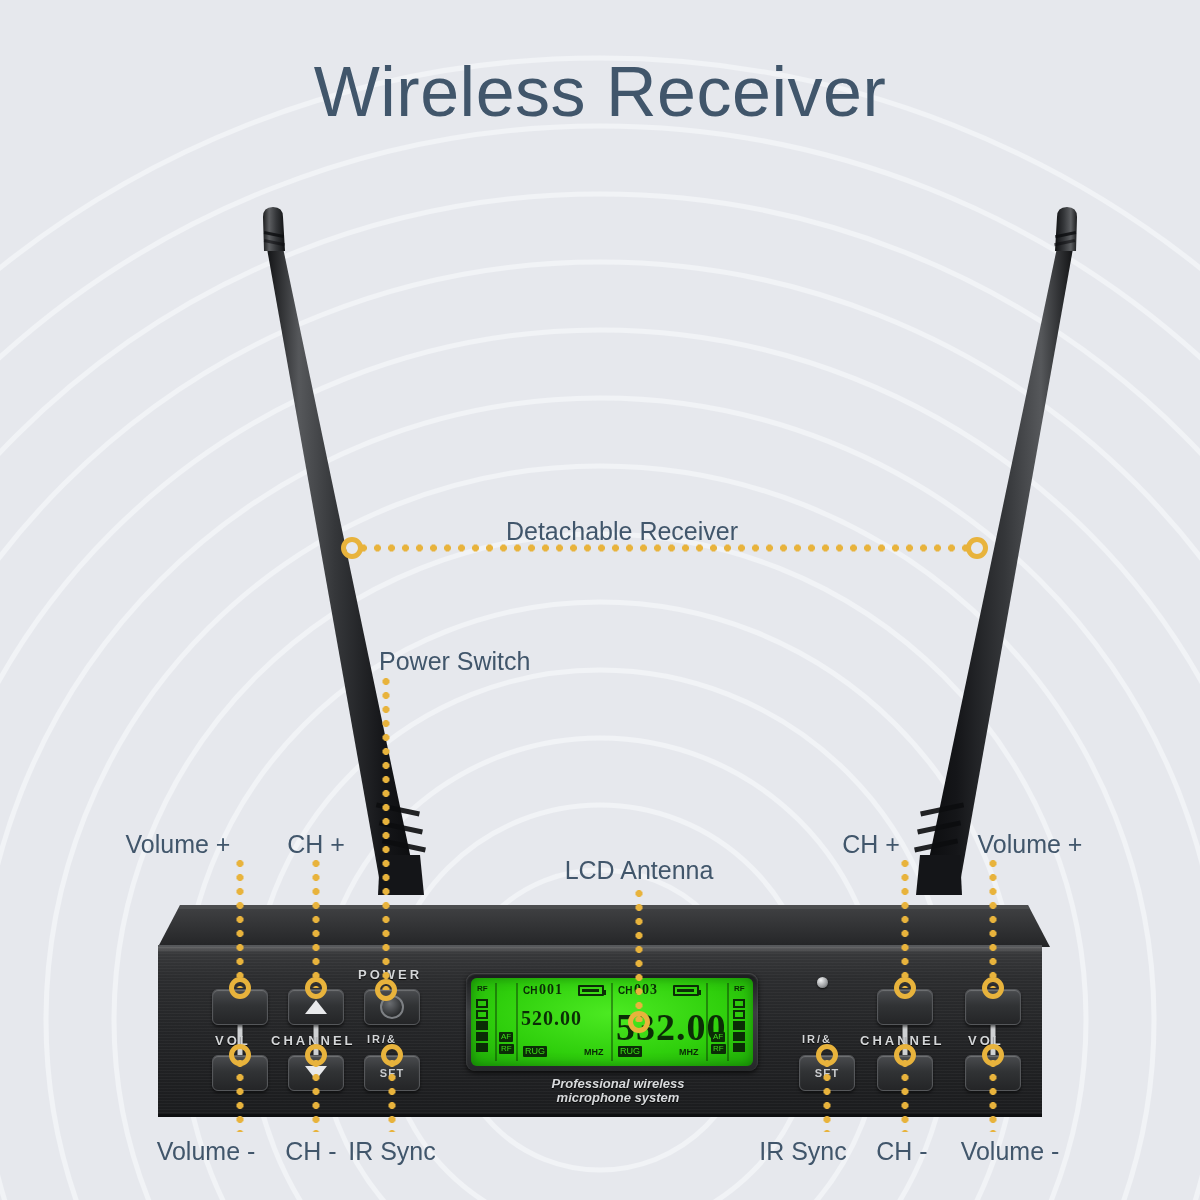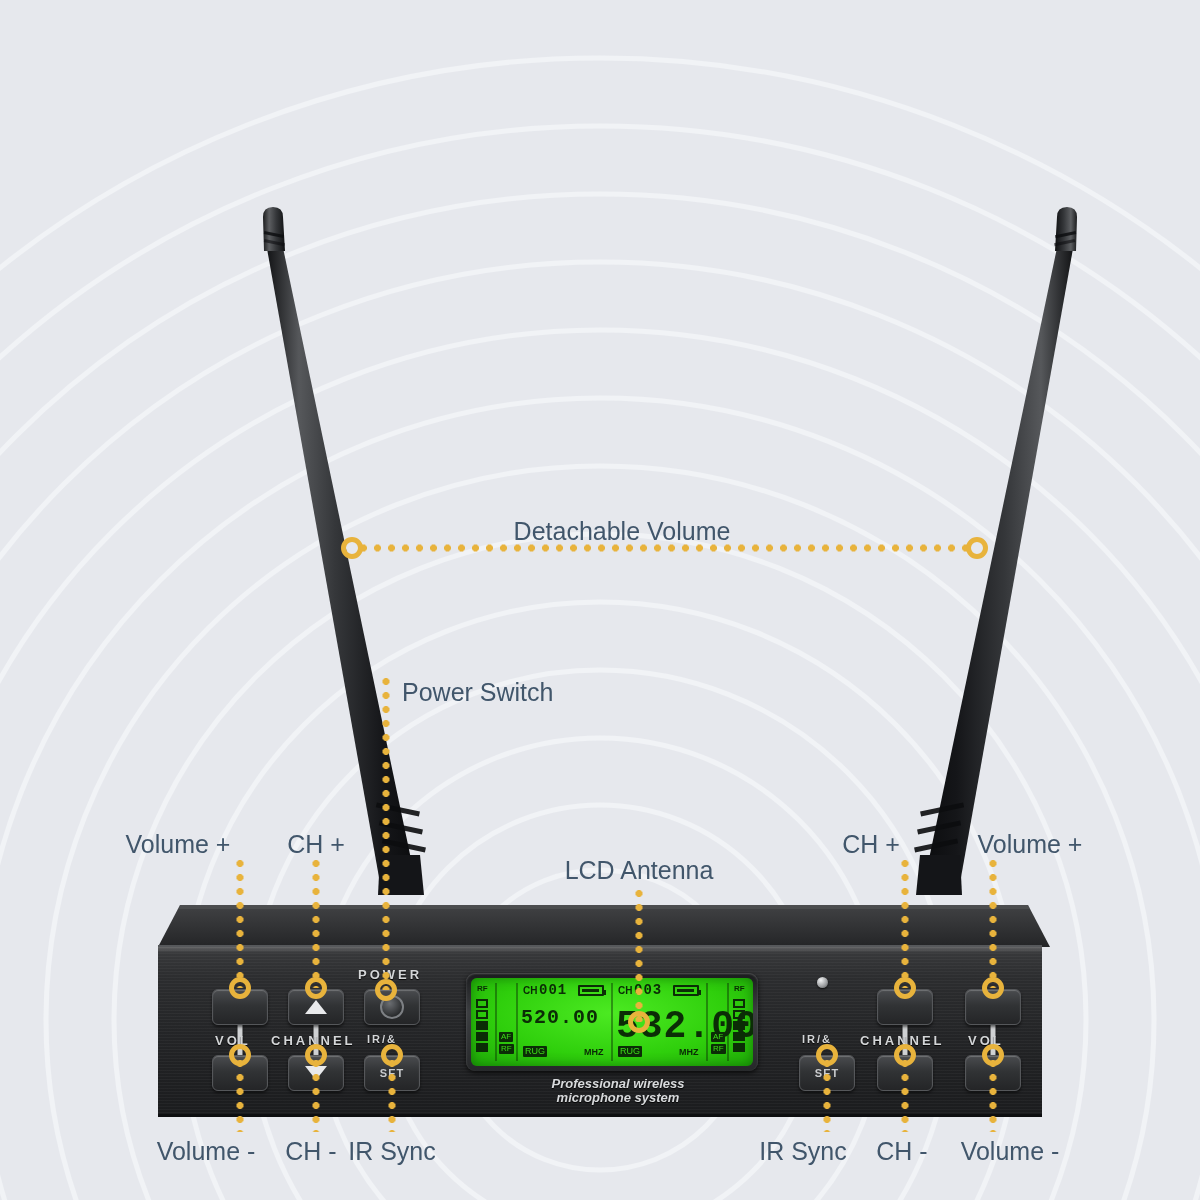--- a/index.html
+++ b/index.html
@@ -153,21 +153,21 @@
   .lcd-tiny{
     position:absolute;font-size:8px;font-weight:700;color:#0a2a06;letter-spacing:0;
     font-family:"Liberation Sans",sans-serif;line-height:1;
   }
   .lcd-chip{
     position:absolute;background:#0b2d06;color:#3ddb18;
     font-size:8px;font-weight:400;padding:1px 2px;border-radius:1px;line-height:1;
   }
   .lcd-num{
     position:absolute;
-    font-family:Liberation Mono, monospace;
+    font-family:Liberation Serif, serif;
     font-weight:700;
     color:#0b2d06;
     letter-spacing:1px;
     line-height:1;
   }
   .lcd-batt{
     position:absolute;border:2px solid #0b2d06;box-sizing:border-box;border-radius:1px;
   }
   .lcd-batt:after{
     content:"";position:absolute;right:-4px;top:3px;width:3px;height:5px;background:#0b2d06;
@@ -205,20 +205,21 @@
       <circle cx="600" cy="1020" r="554"></circle>
       <circle cx="600" cy="1020" r="622"></circle>
       <circle cx="600" cy="1020" r="690"></circle>
       <circle cx="600" cy="1020" r="758"></circle>
       <circle cx="600" cy="1020" r="826"></circle>
       <circle cx="600" cy="1020" r="894"></circle>
       <circle cx="600" cy="1020" r="962"></circle>
     </g>
   </svg>
 
+  <div class="title">Wireless Receiver</div>
 
   <svg class="antenna-wrap" style="left:230px;top:195px;width:220px;height:720px;" viewBox="0 0 220 720">
     <defs>
       <linearGradient id="antGradL" x1="0" y1="0" x2="1" y2="0">
         <stop offset="0%" stop-color="#111214"></stop>
         <stop offset="22%" stop-color="#56585b"></stop>
         <stop offset="46%" stop-color="#35373a"></stop>
         <stop offset="78%" stop-color="#151619"></stop>
         <stop offset="100%" stop-color="#0b0c0e"></stop>
       </linearGradient>
@@ -384,25 +385,25 @@
 
     <div class="btn-link" style="left:843px;top:108px;width:5px;height:62px;"></div>
     <div class="btn" style="left:815px;top:84px;width:56px;height:36px;"></div>
     <div class="btn" style="left:815px;top:150px;width:56px;height:36px;"></div>
     <div class="panel-text" style="left:818px;top:128px;">VOL</div>
   </div>
 
   <div class="leader-h" style="left:360px;top:548px;width:615px;"></div>
   <div class="marker" style="left:352px;top:548px;"></div>
   <div class="marker" style="left:977px;top:548px;"></div>
-  <div class="callout c-center" style="left:622px;top:519px;">Detachable Volume</div>
+  <div class="callout c-center" style="left:622px;top:519px;">Detachable Receiver</div>
 
   <div class="leader-v" style="left:386px;top:678px;height:312px;"></div>
   <div class="marker" style="left:386px;top:990px;"></div>
-  <div class="callout" style="left:402px;top:649px;margin-top:31px;">Power Switch</div>
+  <div class="callout" style="left:379px;top:649px;">Power Switch</div>
 
   <div class="leader-v" style="left:639px;top:890px;height:132px;"></div>
   <div class="marker" style="left:639px;top:1022px;"></div>
   <div class="callout c-center" style="left:639px;top:858px;">LCD Antenna</div>
 
   <div class="leader-v" style="left:240px;top:860px;height:128px;"></div>
   <div class="marker" style="left:240px;top:988px;"></div>
   <div class="callout c-center" style="left:178px;top:832px;">Volume +</div>
 
   <div class="leader-v" style="left:316px;top:860px;height:128px;"></div>

